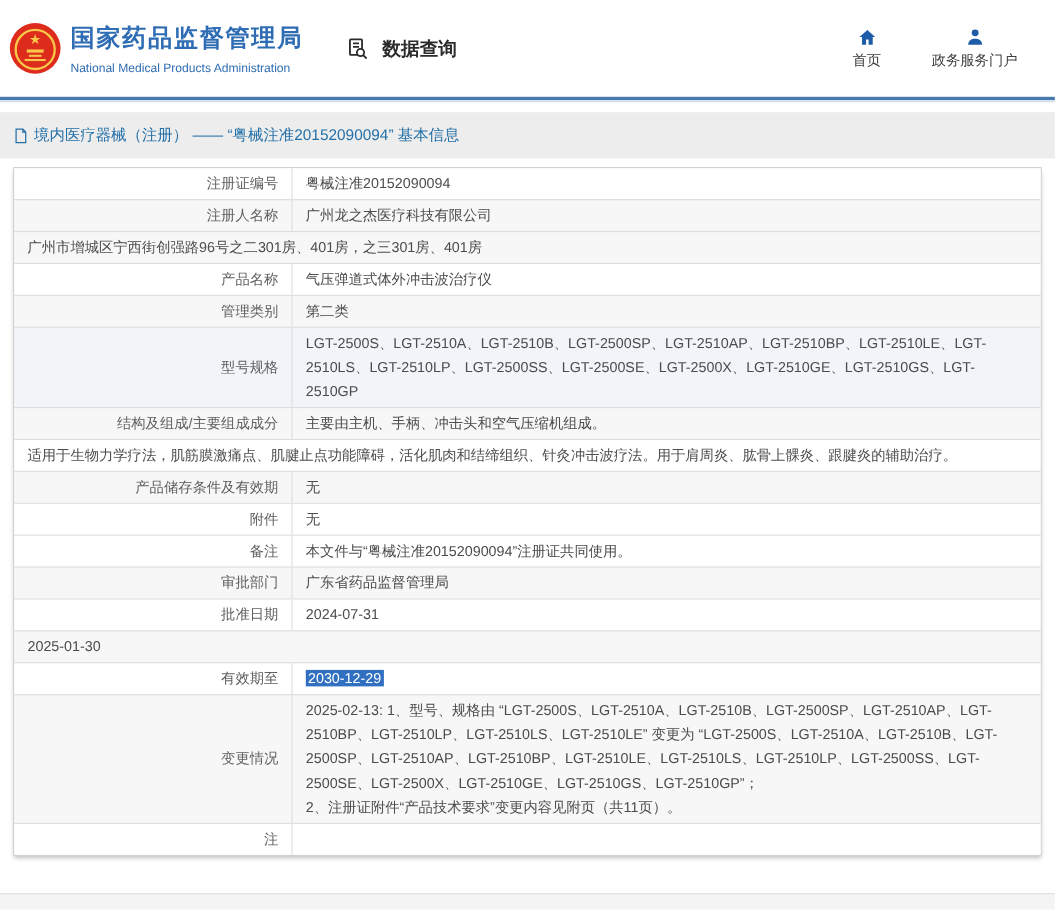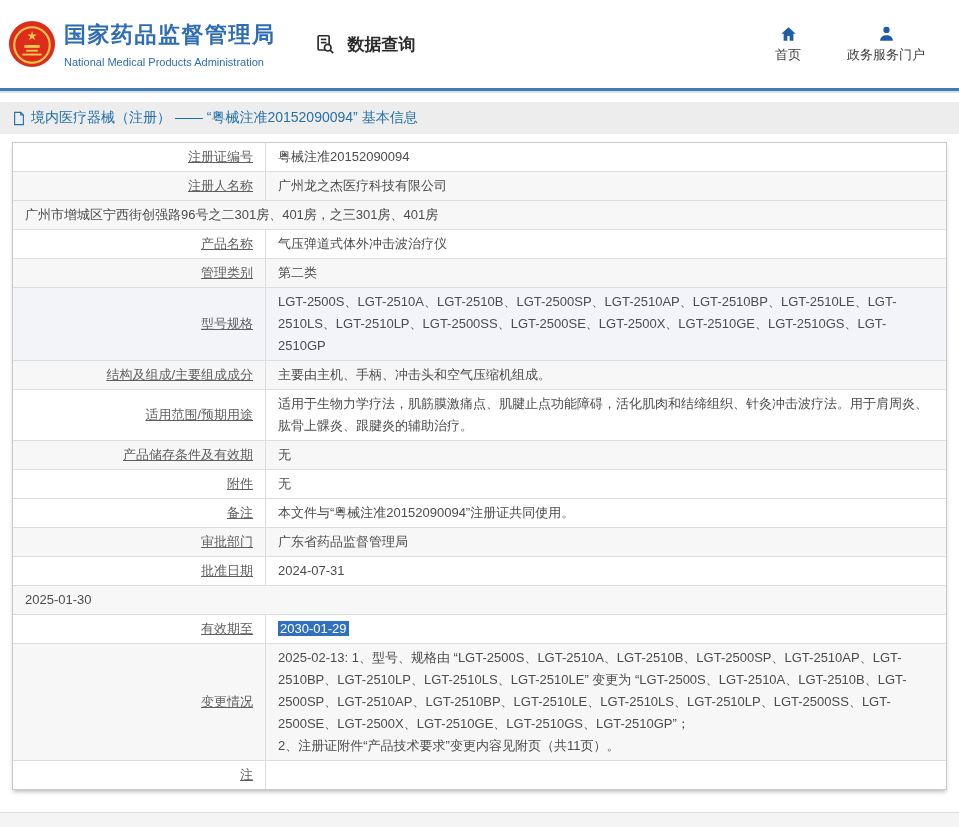--- a/index.html
+++ b/index.html
@@ -14,35 +14,35 @@
   .logo-sub { font-size:11px; color:#2e6cb3; margin-top:6px; }
   .section-tab { display:flex; align-items:center; gap:12px; margin-left:38px;
     font-size:17px; font-weight:600; color:#2b2b2b; cursor:pointer; }
   .top-nav { margin-left:auto; display:flex; gap:46px; }
   .nav-item { display:flex; flex-direction:column; align-items:center; gap:3px;
     font-size:13px; color:#3e3e3e; cursor:pointer; text-decoration:none; }
   .header-line { height:3px; background:#4679ad; }
   .header-line2 { height:2px; background:#d4e0ec; }
 
   
-  .crumb-band { margin-top:9px; height:32px; background:#ededed; display:flex; align-items:center;
+  .crumb-band { margin-top:9px; height:42px; background:#ededed; display:flex; align-items:center;
     padding-left:12px; color:#2470a8; font-size:14px; }
   .crumb-band .doc-ic { margin-right:5px; display:inline-flex; }
 
   
   .content { padding:8px 12px 0 12px; }
   .info-table { border:1px solid #c9c9c9; background:#fff;
     box-shadow:0 3px 4px -1px rgba(0,0,0,.25); font-size:13px; }
   .trow { display:flex; background:#fff; }
   .trow + .trow { border-top:1px solid #ddd; }
   .trow.alt { background:#f7f7f7; }
   .trow.hov { background:#f2f4f9; }
   .tlabel { flex:0 0 253px; width:253px; text-align:right; padding:3px 12px 3px 4px;
     color:#5f5f5f; line-height:22px; border-right:1px solid #ddd;
-    display:flex; justify-content:flex-end; align-items:center; gap:3px;text-decoration:underline; }
+    display:flex; justify-content:flex-end; align-items:center; gap:3px; }
   .tvalue { flex:1; padding:3px 14px 3px 12px; color:#4c4c4c; line-height:22px; min-width:0; }
   .tvalue .sel { background:#3170c0; color:#fff; padding:0 2px; }
 
   .footer-band { position:absolute; left:0; right:0; bottom:0; height:15px;
     background:#f4f4f4; border-top:1px solid #ddd; }
   svg { display:block; }
 </style>
 </head>
 <body>
 
@@ -125,21 +125,20 @@
       </div>
       <div class="trow hov">
         <div class="tlabel">型号规格</div>
         <div class="tvalue">LGT-2500S、LGT-2510A、LGT-2510B、LGT-2500SP、LGT-2510AP、LGT-2510BP、LGT-2510LE、LGT-2510LS、LGT-2510LP、LGT-2500SS、LGT-2500SE、LGT-2500X、LGT-2510GE、LGT-2510GS、LGT-2510GP</div>
       </div>
       <div class="trow alt">
         <div class="tlabel">结构及组成/主要组成成分</div>
         <div class="tvalue">主要由主机、手柄、冲击头和空气压缩机组成。</div>
       </div>
       <div class="trow">
-        <div class="tlabel">适用范围/预期用途</div>
         <div class="tvalue">适用于生物力学疗法，肌筋膜激痛点、肌腱止点功能障碍，活化肌肉和结缔组织、针灸冲击波疗法。用于肩周炎、肱骨上髁炎、跟腱炎的辅助治疗。</div>
       </div>
       <div class="trow alt">
         <div class="tlabel">产品储存条件及有效期</div>
         <div class="tvalue">无</div>
       </div>
       <div class="trow">
         <div class="tlabel">附件</div>
         <div class="tvalue">无</div>
       </div>
@@ -153,21 +152,21 @@
       </div>
       <div class="trow">
         <div class="tlabel">批准日期</div>
         <div class="tvalue">2024-07-31</div>
       </div>
       <div class="trow alt">
         <div class="tvalue">2025-01-30</div>
       </div>
       <div class="trow">
         <div class="tlabel">有效期至</div>
-        <div class="tvalue"><span class="sel">2030-01-29</span></div>
+        <div class="tvalue"><span class="sel">2030-12-29</span></div>
       </div>
       <div class="trow alt">
         <div class="tlabel">变更情况</div>
         <div class="tvalue">
           <div>2025-02-13: 1、型号、规格由 “LGT-2500S、LGT-2510A、LGT-2510B、LGT-2500SP、LGT-2510AP、LGT-2510BP、LGT-2510LP、LGT-2510LS、LGT-2510LE” 变更为 “LGT-2500S、LGT-2510A、LGT-2510B、LGT-2500SP、LGT-2510AP、LGT-2510BP、LGT-2510LE、LGT-2510LS、LGT-2510LP、LGT-2500SS、LGT-2500SE、LGT-2500X、LGT-2510GE、LGT-2510GS、LGT-2510GP”；</div>
           <div>2、注册证附件“产品技术要求”变更内容见附页（共11页）。</div>
         </div>
       </div>
       <div class="trow">
         <div class="tlabel">注</div>

